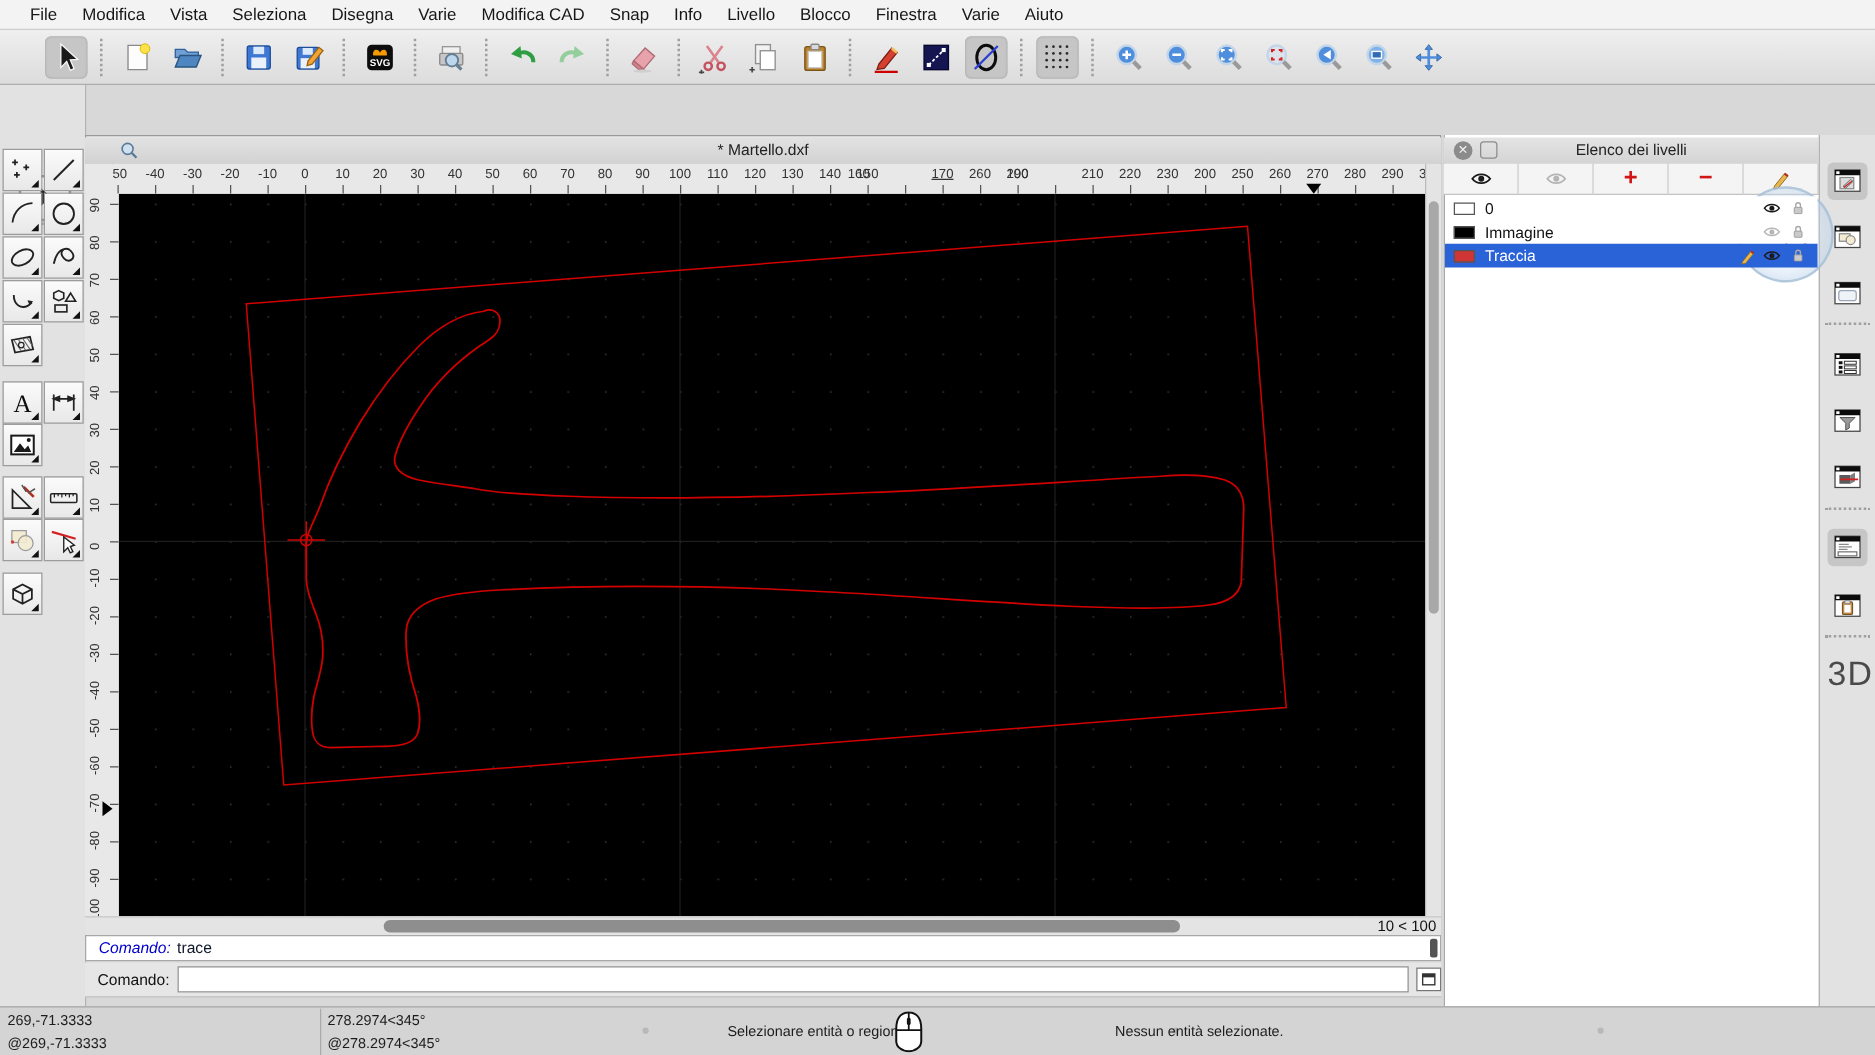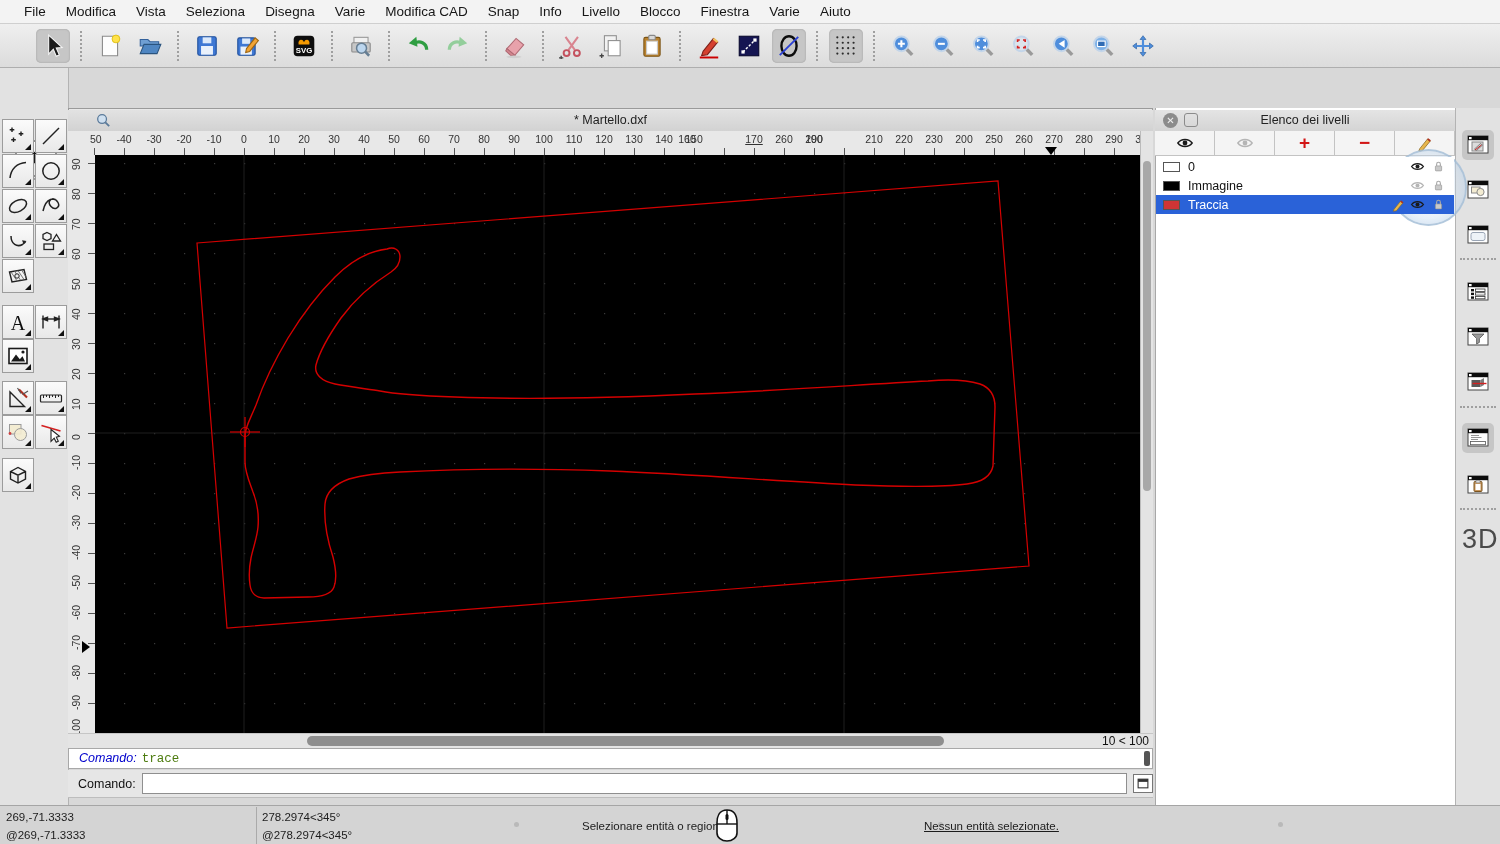--- a/index.html
+++ b/index.html
@@ -57,21 +57,21 @@
   #vscroll{left:1140px;top:131px;width:13px;height:602px;background:#e4e4e4;border-left:1px solid #bbb;box-sizing:border-box;}
   #vscroll .thumb{position:absolute;left:2px;top:30px;width:8px;height:330px;background:#a8a8a8;border-radius:4px;}
   #hscroll-row{left:68px;top:733px;width:1085px;height:15px;background:#e4e4e4;border-top:1px solid #c6c6c6;box-sizing:border-box;}
   #hscroll-track{position:absolute;left:27px;top:2px;width:1000px;height:10px;}
   #hscroll-thumb{position:absolute;left:212px;top:0px;width:637px;height:10px;background:#8e8e8e;border-radius:5px;}
   #zoom-indicator{position:absolute;right:4px;top:0px;font-size:12px;color:#111;}
   
   #cmd-history{left:68px;top:748px;width:1085px;height:21px;background:#fff;
        border:1px solid #a8a8a8;box-sizing:border-box;font-size:12.5px;line-height:19px;padding-left:10px;}
   #cmd-history .prompt{color:#0000cc;font-style:italic;}
-  #cmd-history .entry{color:#4d7c0f;margin-left:5px;font-family:Liberation Mono, monospace;}
+  #cmd-history .entry{color:#0f172a;margin-left:5px;}
   #cmd-hist-scroll{position:absolute;right:2px;top:2px;width:6px;height:15px;background:#555;border-radius:2px;}
   #cmd-row{left:68px;top:770px;width:1085px;height:28px;background:#e6e6e6;
        border-bottom:1px solid #bdbdbd;box-sizing:border-box;display:flex;align-items:center;}
   #cmd-label{font-size:12.5px;color:#111;margin-left:10px;}
   #cmd-input{margin-left:6px;width:980px;height:19px;border:1px solid #8f8f8f;background:#fff;
        font-size:12px;padding:0 4px;font-family:"Liberation Sans",sans-serif;}
   #cmd-sidebtn{margin-left:6px;width:20px;height:19px;background:#fff;border:1px solid #777;
        display:flex;align-items:center;justify-content:center;box-sizing:border-box;}
   
   #layers-panel{left:1155px;top:108px;width:300px;height:697px;background:#fff;
@@ -695,21 +695,21 @@
   <div class="sb-text" style="left:582px;top:14px;">Selezionare entità o regione</div>
   <div class="abs" style="left:714px;top:3px;">
     <svg width="26" height="33" viewBox="0 0 26 33">
         <path d="M13 1 C5 1,3 8,3 14 v10 a10 8 0 0 0 20 0 V14 C23 8,21 1,13 1 Z" fill="#fff" stroke="#111" stroke-width="1.6"></path>
         <line x1="3" y1="15" x2="23" y2="15" stroke="#111" stroke-width="1.4"></line>
         <line x1="13" y1="1" x2="13" y2="15" stroke="#111" stroke-width="1.4"></line>
         <rect x="11.5" y="5" width="3" height="6" rx="1.5" fill="#111"></rect>
       </svg>
   </div>
   <div class="sb-dot" style="left:938px;top:16px;"></div>
-  <div class="sb-text" style="left:924px;top:14px;text-decoration:underline;">Nessun entità selezionate.</div>
+  <div class="sb-text" style="left:892px;top:14px;">Nessun entità selezionate.</div>
   <div class="sb-dot" style="left:1278px;top:16px;"></div>
 </div>
 
 <div id="magnifier" class="abs"></div>
 <div id="overlay-cursor" class="abs">
   <svg width="24" height="30" viewBox="0 0 24 30">
       <path d="M2 1 L2 23 L8 17.5 L11.6 26 L15.8 24.2 L12.2 16 L19 15.4 Z" fill="#fff" stroke="#111" stroke-width="1.6"></path>
     </svg>
 </div>
 

